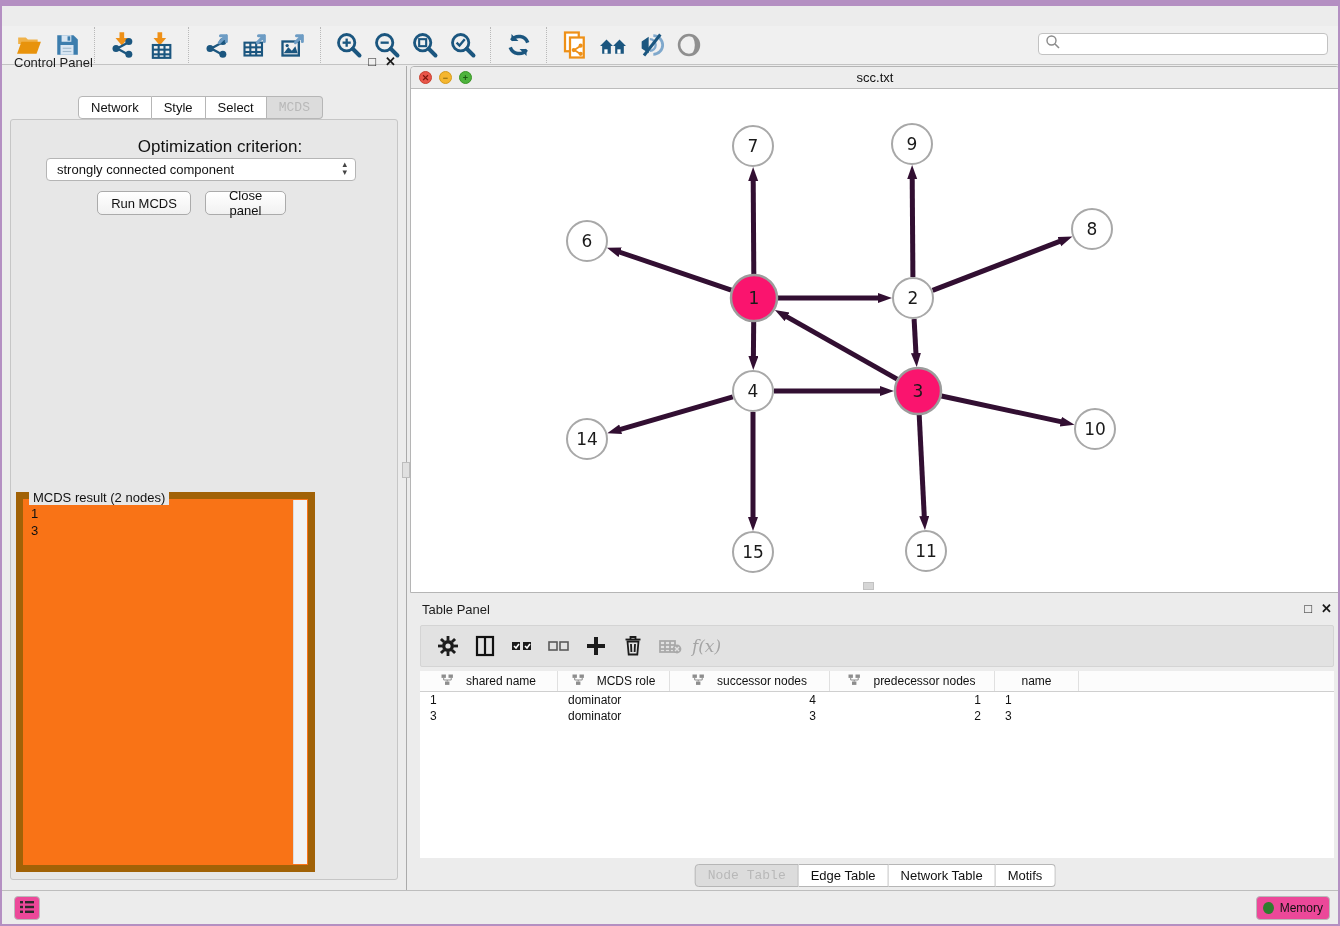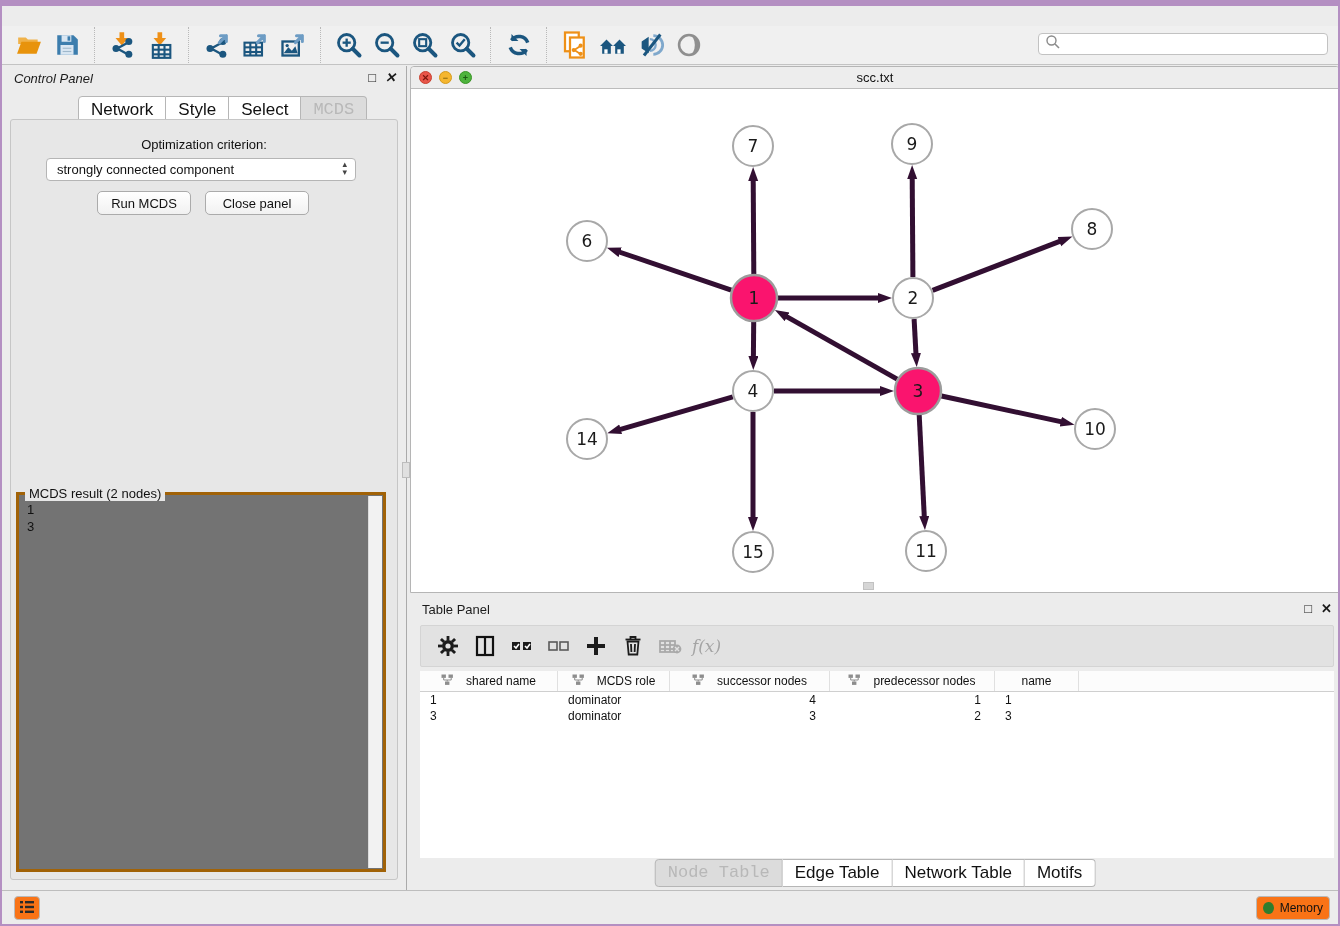--- a/index.html
+++ b/index.html
@@ -15,38 +15,38 @@
   .win-title{position:absolute;left:0;right:0;top:3px;text-align:center;font-size:13px;color:#a4a4a4;}
   .toolbar{position:absolute;left:0;top:26px;width:100%;height:39px;background:#f0f0f0;
            border-bottom:1px solid #c3c3c3;display:flex;align-items:center;padding-left:8px;box-sizing:border-box;}
   .tb-icon{display:inline-flex;align-items:center;justify-content:center;width:34px;height:32px;margin:0 2px;}
   .tb-sep{width:1px;height:36px;border-left:1px dotted #b9b9b9;margin:0 8px;}
   .searchbox{position:absolute;right:10px;top:33px;width:290px;height:22px;background:#fff;
              border:1px solid #c2c2c2;border-radius:4px;display:flex;align-items:center;padding-left:6px;box-sizing:border-box;}
   .fx{font-family:"DejaVu Serif",serif;font-style:italic;font-size:17px;color:#9a9a9a;}
 
   
-  .cp-header{position:absolute;left:0;top:66px;width:404px;height:26px;font-style:italic;}
+  .cp-header{position:absolute;left:0;top:50px;width:404px;height:26px;}
   .panel-title{position:absolute;left:12px;top:5px;font-size:13px;color:#1c1c1c;}
   .panel-btns{position:absolute;right:10px;top:4px;display:flex;gap:9px;font-size:13px;color:#1a1a1a;font-weight:bold;}
   .tabs{position:absolute;display:flex;}
-  .tab{font-size:17px;padding:3px 12px;background:#fff;border:1px solid #b6b6b6;border-left:none;color:#111;white-space:nowrap;}
+  .tab{font-size:13px;padding:3px 12px;background:#fff;border:1px solid #b6b6b6;border-left:none;color:#111;white-space:nowrap;}
   .tab:first-child{border-left:1px solid #b6b6b6;border-radius:4px 0 0 4px;}
   .tab:last-child{border-radius:0 4px 4px 0;}
   .tab.sel{background:#dcdcdc;color:#b8b8b8;font-family:Liberation Mono, monospace;}
   .cp-tabs{left:76px;top:96px;}
   .cp-content{position:absolute;left:8px;top:119px;width:388px;height:761px;background:#e7e7e7;
               border:1px solid #c6c6c6;border-radius:3px;box-sizing:border-box;}
-  .opt-label{position:absolute;left:0;width:404px;top:137px;text-align:center;font-size:13px;color:#111;}
+  .opt-label{position:absolute;left:16px;width:404px;top:137px;text-align:center;font-size:17px;color:#111;}
   .criterion{position:absolute;left:44px;top:158px;width:310px;height:23px;background:#fff;border:1px solid #b5b5b5;
              border-radius:4px;display:flex;align-items:center;font-size:13px;color:#111;padding-left:10px;box-sizing:border-box;}
   .updown{position:absolute;right:8px;top:1px;display:flex;flex-direction:column;line-height:8px;font-size:9px;color:#444;}
   .btn{position:absolute;height:24px;background:linear-gradient(#ffffff,#f1f1f1);border:1px solid #ababab;
        border-radius:5px;font-size:13px;color:#111;display:flex;align-items:center;justify-content:center;box-sizing:border-box;}
-  .result-box{position:absolute;left:14px;top:492px;width:370px;height:380px;background:#737373;border:3px solid #a16207;box-sizing:border-box;}
+  .result-box{position:absolute;left:14px;top:492px;width:299px;height:380px;background:#f97316;border:7px solid #a16207;box-sizing:border-box;}
   .result-legend{position:absolute;top:-9px;left:6px;background:#e7e7e7;padding:0 4px;font-size:13px;color:#111;}
   .result-scroll{position:absolute;right:1px;top:1px;bottom:1px;width:13px;background:#f2f2f2;border-left:1px solid #dcdcdc;}
   .result-lines{position:absolute;left:8px;top:6px;font-size:13px;color:#111;line-height:17px;white-space:pre;}
 
   .vdivider{position:absolute;left:404px;top:66px;width:1px;bottom:34px;background:#aaa;}
   .vhandle{position:absolute;left:400px;top:462px;width:8px;height:16px;background:#e0e0e0;border:1px solid #bdbdbd;box-sizing:border-box;}
 
   
   .netwin{position:absolute;left:408px;top:66px;width:930px;height:527px;background:#fff;
           border:1px solid #b5b5b5;border-radius:4px 4px 0 0;box-sizing:border-box;}
@@ -64,21 +64,21 @@
               border:1px solid #d4d4d4;border-radius:2px;display:flex;align-items:center;padding-left:8px;box-sizing:border-box;}
   .tp-icon{display:inline-flex;align-items:center;justify-content:center;width:37px;height:36px;}
   .tbl{position:absolute;left:10px;right:6px;top:76px;bottom:32px;background:#fff;overflow:hidden;}
   .tbl-header{display:flex;height:20px;background:#fcfcfc;border-bottom:1px solid #cfcfcf;}
   .th{display:flex;align-items:center;justify-content:center;gap:12px;font-size:12px;color:#111;
       border-right:1px solid #e0e0e0;box-sizing:border-box;}
   .tr{display:flex;height:16px;align-items:center;}
   .td{font-size:12px;color:#111;box-sizing:border-box;}
   .tp-tabs{left:50%;transform:translateX(-50%);bottom:3px;top:auto;}
   .statusbar{position:absolute;left:0;bottom:0;width:100%;height:34px;background:#ececec;border-top:1px solid #bdbdbd;box-sizing:border-box;}
-  .sb-btn{position:absolute;top:5px;height:24px;background:#f97316;border:1px solid #b9b9b9;border-radius:4px;
+  .sb-btn{position:absolute;top:5px;height:24px;background:#ec4899;border:1px solid #b9b9b9;border-radius:4px;
           display:flex;align-items:center;justify-content:center;gap:6px;font-size:12px;color:#111;box-sizing:border-box;}
 </style>
 </head>
 <body>
 
 <div class="app">
   <div class="topstrip"></div>
 
 
   <div class="toolbar" id="main-toolbar">
@@ -255,21 +255,21 @@
   <div class="cp-content"></div>
   <div class="opt-label">Optimization criterion:</div>
   <div class="criterion">
     <span>strongly connected component</span>
     <span class="updown">
         <span>▴</span>
         <span>▾</span>
       </span>
   </div>
   <button class="btn" style="left:95px;top:191px;width:94px;">Run MCDS</button>
-  <button class="btn" style="left:203px;top:191px;width:104px;">Close panel</button>
+  <button class="btn" style="left:203px;top:191px;width:81px;">Close panel</button>
   <div class="result-box">
     <div class="result-legend">MCDS result (2 nodes)</div>
     <div class="result-lines" id="result-lines">1
 3</div>
     <div class="result-scroll"></div>
   </div>
 
   <div class="vdivider"></div>
   <div class="vhandle"></div>
 

